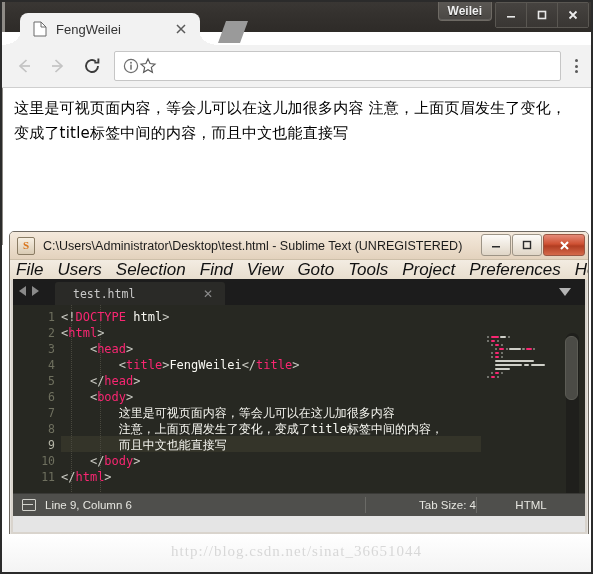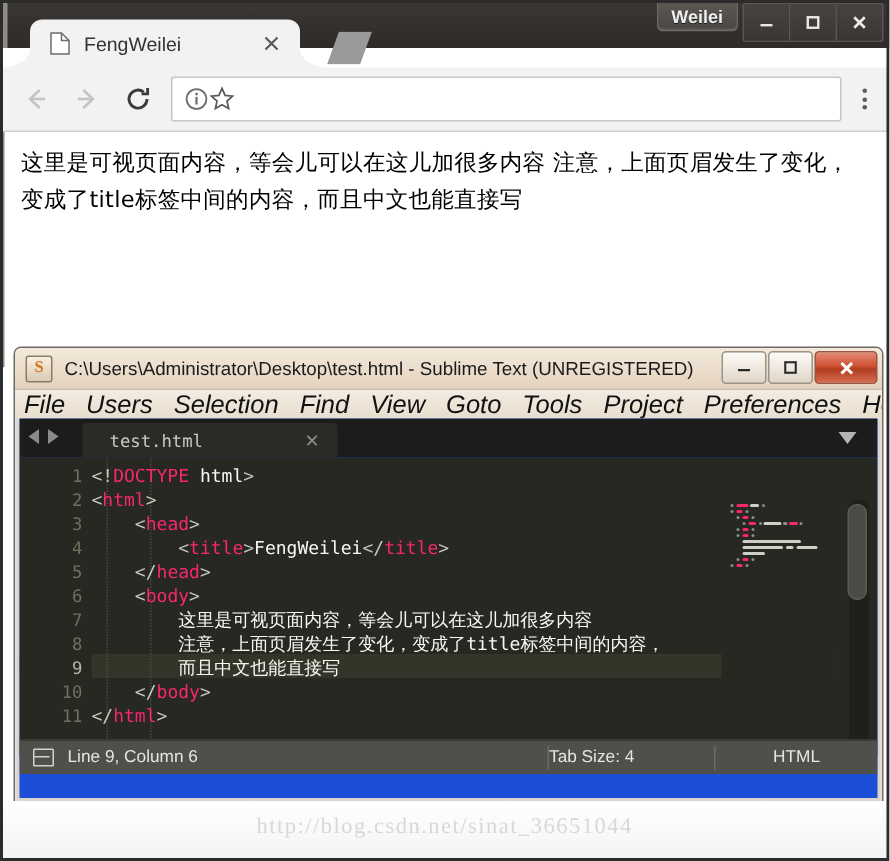--- a/index.html
+++ b/index.html
@@ -183,21 +183,21 @@
     border-top:1px solid #cdbfa9;
     display:flex;align-items:center;padding-left:6px;
   }
   .menu-item{
     font-size:17px;color:#111;margin-right:14px;white-space:nowrap;font-style:italic;
   }
 
   
   .sub-body{
     position:absolute;left:3px;top:47px;width:572px;height:253px;
-    background:#1d4ed8;overflow:hidden;
+    background:#e5e5e5;overflow:hidden;
   }
   .sub-tabbar{
     position:absolute;left:0;top:0;width:572px;height:26px;
     background:#1c1c1c;
   }
   .tab-arrows{
     position:absolute;left:6px;top:7px;display:flex;gap:6px;
   }
   .tri{width:0;height:0;}
   .tri.left{border-top:5px solid transparent;border-bottom:5px solid transparent;border-right:7px solid #8a8a8a;}
@@ -283,21 +283,21 @@
     border:1px solid #d2d2cc;border-radius:1px;
     position:relative;
   }
   #status-fold-icon:after{
     content:"";position:absolute;left:0;top:4px;width:10px;height:1px;background:#d2d2cc;
   }
   #status-position{
     margin-left:9px;font-size:11.5px;color:#e6e6e0;flex:1;
   }
   #status-tabsize{
-    width:110px;text-align:left;font-size:11.5px;color:#e6e6e0;
+    width:110px;text-align:right;font-size:11.5px;color:#e6e6e0;
     border-left:1px solid #6a6a66;height:16px;line-height:16px;
   }
   #status-syntax{
     width:108px;text-align:center;font-size:11.5px;color:#e6e6e0;
     border-left:1px solid #6a6a66;height:16px;line-height:16px;
   }
 
   
   #desktop-backdrop{
     position:absolute;left:0;top:534px;width:593px;height:40px;

